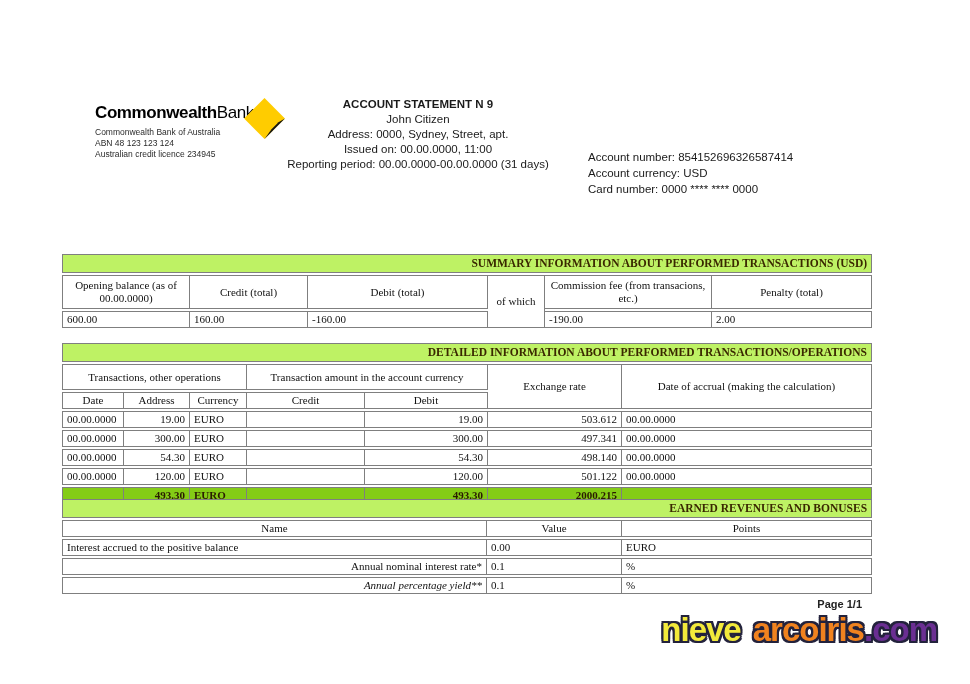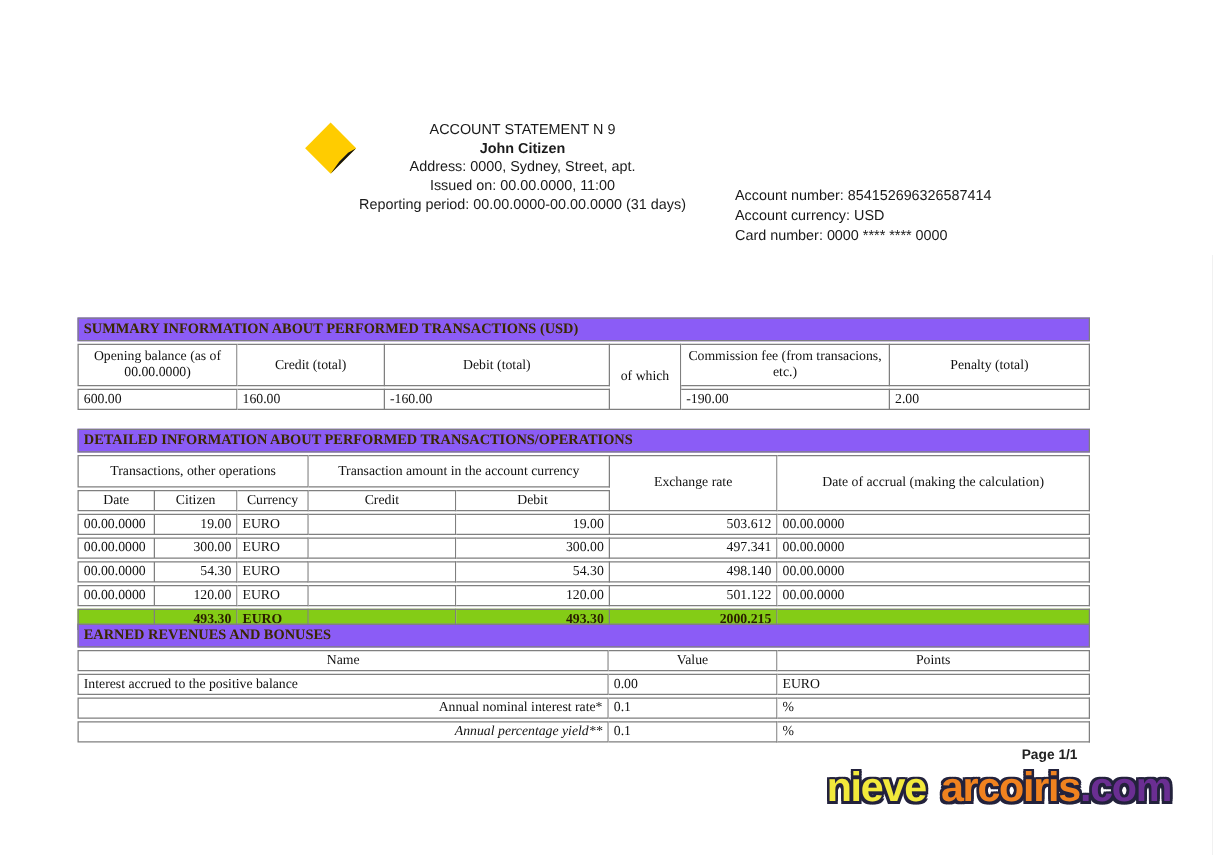--- a/index.html
+++ b/index.html
@@ -19,22 +19,22 @@
   .bank-name { font-size: 17px; letter-spacing: -0.4px; color: #000; white-space: nowrap; }
   .bank-name .b { font-weight: 800; }
   .bank-name .r { font-weight: 400; }
   .bank-sub { margin-top: 4px; font-size: 8.5px; line-height: 11px; color: #2b2b2b; }
   .diamond { position: absolute; left: 243px; top: 97px; }
 
   .stmt-block {
     position: absolute; left: 270px; top: 97px; width: 296px;
     text-align: center; font-size: 11.5px; line-height: 15px; color: #1a1a1a;
   }
-  .stmt-title { font-weight: 400; }
-  .stmt-holder { font-weight: 700; }
+  .stmt-title { font-weight: 700; }
+  .stmt-holder { font-weight: 400; }
 
   .acct-block {
     position: absolute; left: 588px; top: 101px;
     font-size: 11.5px; line-height: 16px; color: #1a1a1a; margin-top: 48px;
   }
 
   
   .doc-table {
     position: absolute; left: 62px; width: 810px;
     border-collapse: separate; border-spacing: 0 2px;
@@ -47,22 +47,22 @@
     padding: 1px 4px; background: #fff;
     line-height: 13px; vertical-align: middle;
     overflow: hidden;
   }
   .doc-table td:first-child { border-left: 1px solid #7f7f7f; }
   .t-summary  { top: 252px; }
   .t-detailed { top: 341px; }
   .t-revenue  { top: 497px; }
 
   .band td {
-    background: #8b5cf6; color: #3a2800;
-    font-weight: 700; text-align: left; font-size: 11.5px;
+    background: #bef264; color: #3a2800;
+    font-weight: 700; text-align: right; font-size: 11.5px;
     padding: 2px 4px;
   }
   .total-row td { background: #84cc16; color: #2a1c00; font-weight: 700; }
 
   .hdr td { text-align: center; }
   .c { }
   .rt { text-align: right; }
   .lt { text-align: left; }
   .it { font-style: italic; text-align: right; }
   .tall { height: 34px; }
@@ -85,20 +85,30 @@
   }
   .wm-yellow { color: #f2e93b; }
   .wm-orange { color: #f0821f; margin-left: 12px; }
   .wm-purple { color: #6a2e92; }
 </style>
 </head>
 <body>
 
 <div class="page">
 
+  <div class="bank-block">
+    <div class="bank-name">
+      <span class="b">Commonwealth</span><span class="r">Bank</span>
+    </div>
+    <div class="bank-sub">
+      <div>Commonwealth Bank of Australia</div>
+      <div>ABN 48 123 123 124</div>
+      <div>Australian credit licence 234945</div>
+    </div>
+  </div>
   <div class="diamond">
     <svg width="43" height="43" viewBox="0 0 40 40">
       <polygon points="20,1 39,20 20,39 1,20" fill="#FFCC00"></polygon>
       <polygon points="20,39 39,20 33,23.5 26.5,30" fill="#141414"></polygon>
     </svg>
   </div>
 
   <div class="stmt-block">
     <div class="stmt-title">ACCOUNT STATEMENT N 9</div>
     <div class="stmt-holder">John Citizen</div>
@@ -159,21 +169,21 @@
       <td colspan="7">DETAILED INFORMATION ABOUT PERFORMED TRANSACTIONS/OPERATIONS</td>
     </tr>
     <tr class="hdr">
       <td colspan="3" class="grp">Transactions, other operations</td>
       <td colspan="2">Transaction amount in the account currency</td>
       <td rowspan="2">Exchange rate</td>
       <td rowspan="2">Date of accrual (making the calculation)</td>
     </tr>
     <tr class="hdr">
       <td>Date</td>
-      <td>Citizen</td>
+      <td>Address</td>
       <td>Currency</td>
       <td>Credit</td>
       <td class="lt">Debit</td>
     </tr>
     <tr>
       <td class="c">00.00.0000</td>
       <td class="rt">19.00</td>
       <td class="c">EURO</td>
       <td></td>
       <td class="rt">19.00</td>

